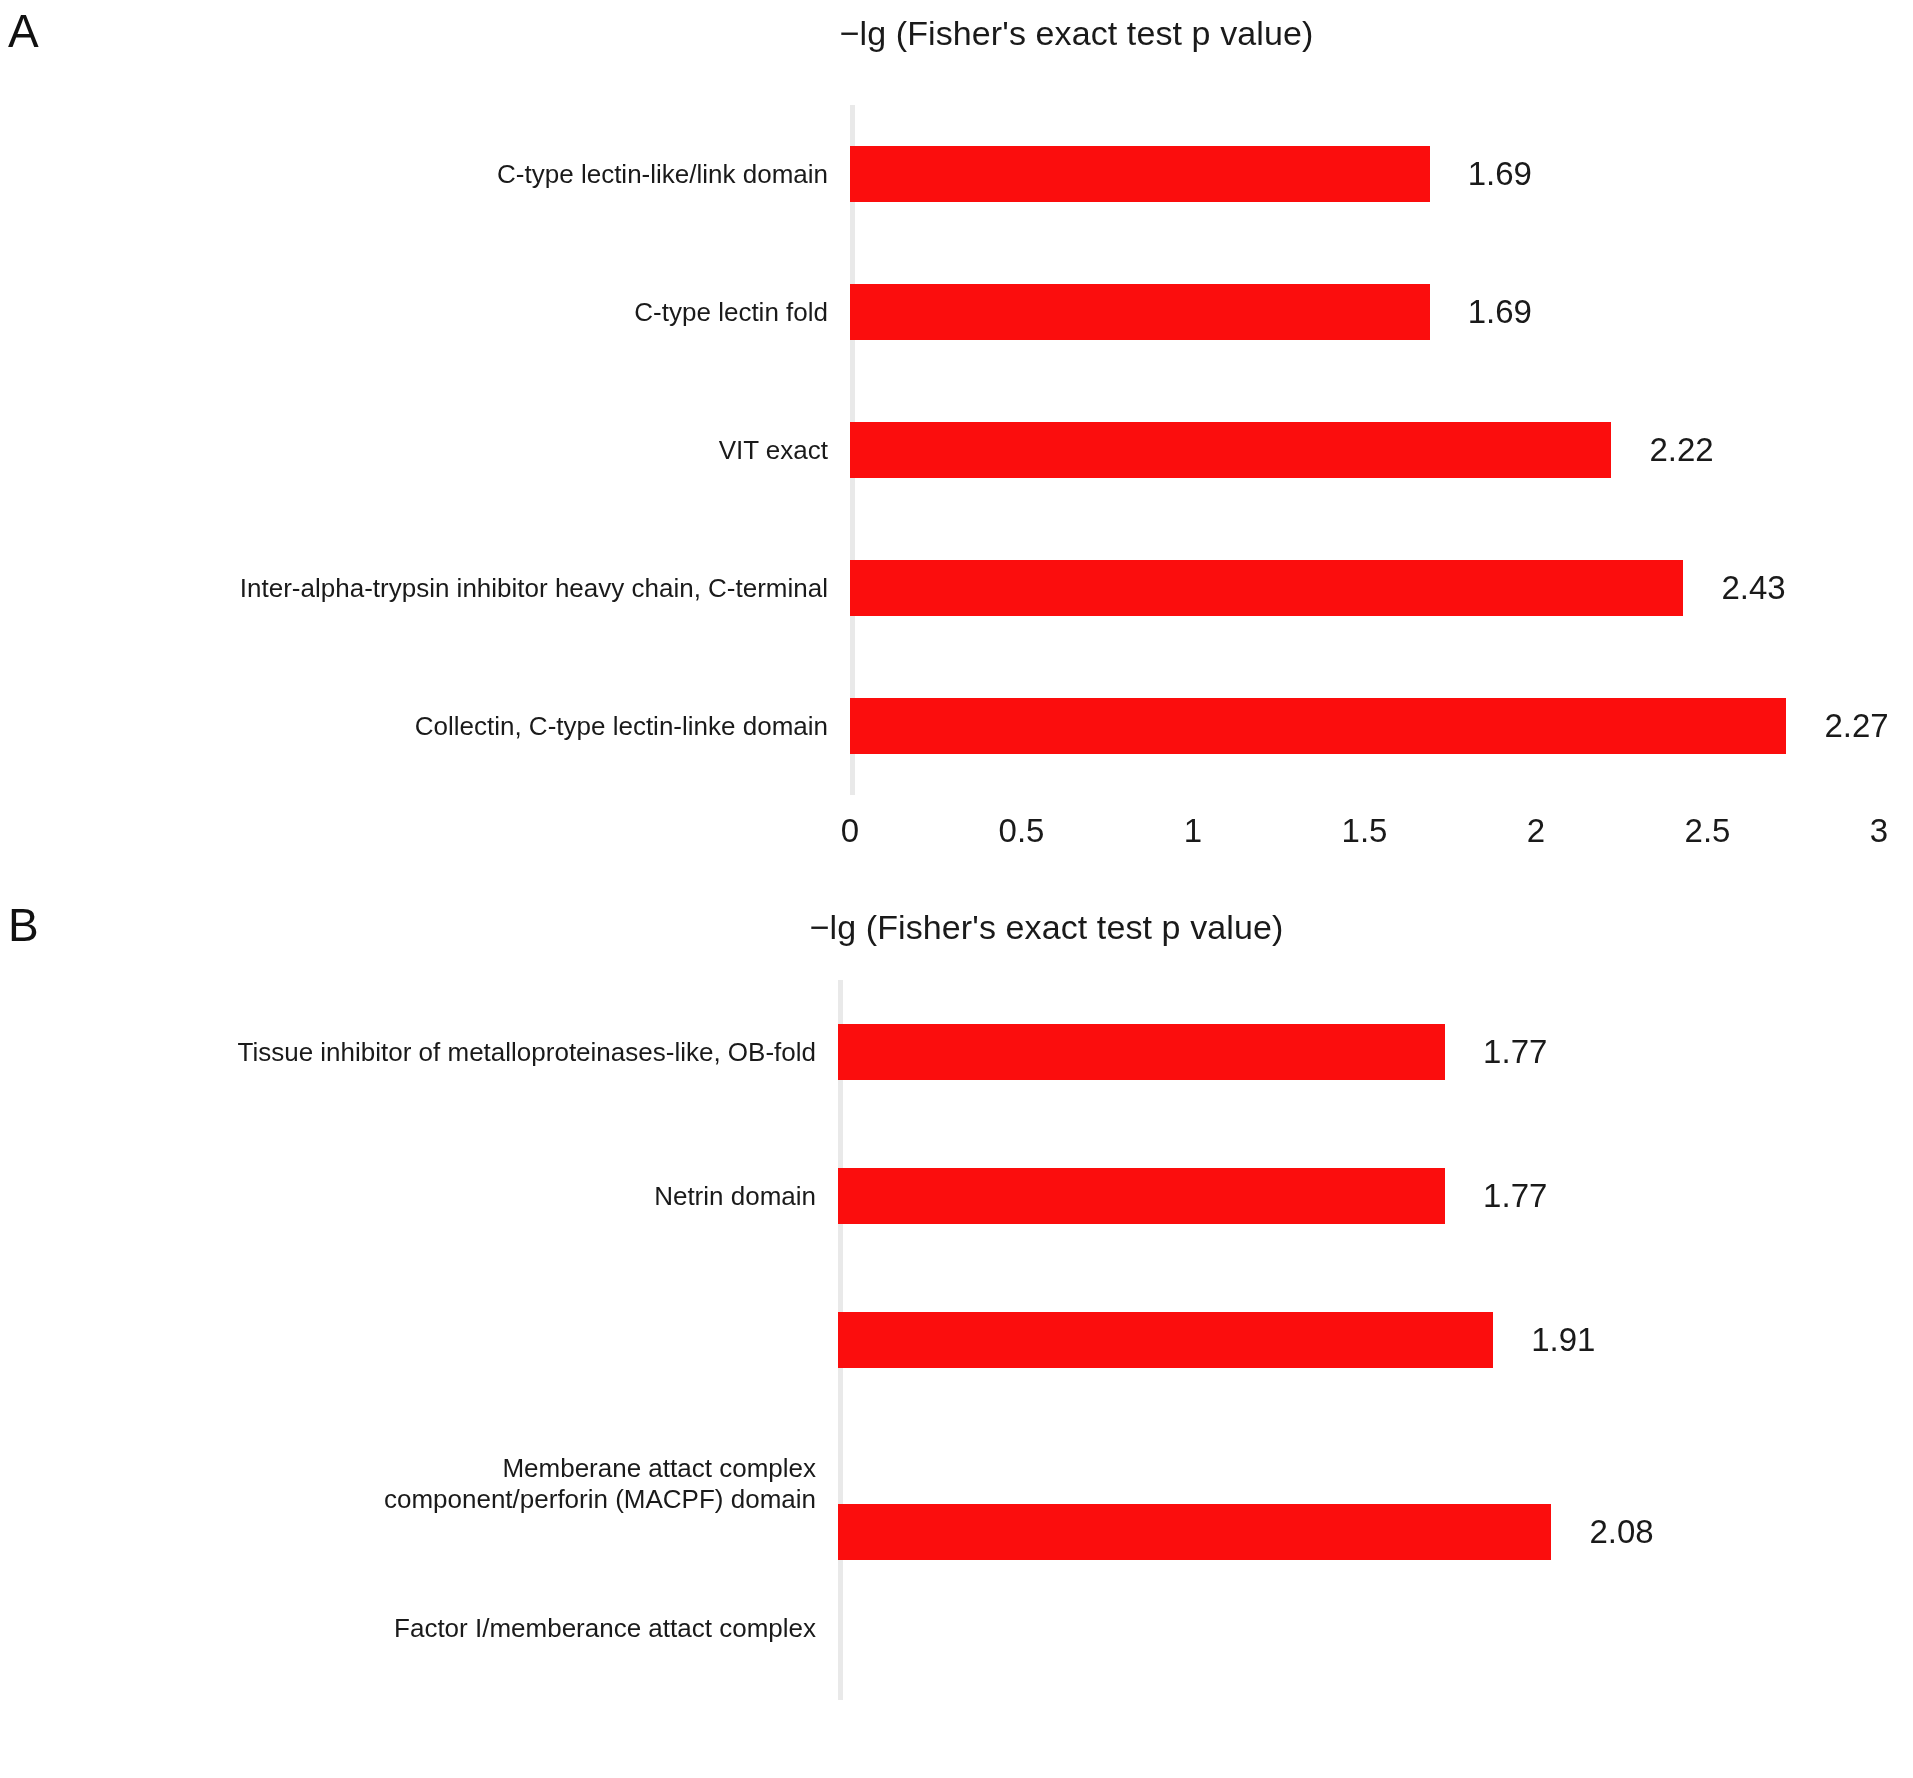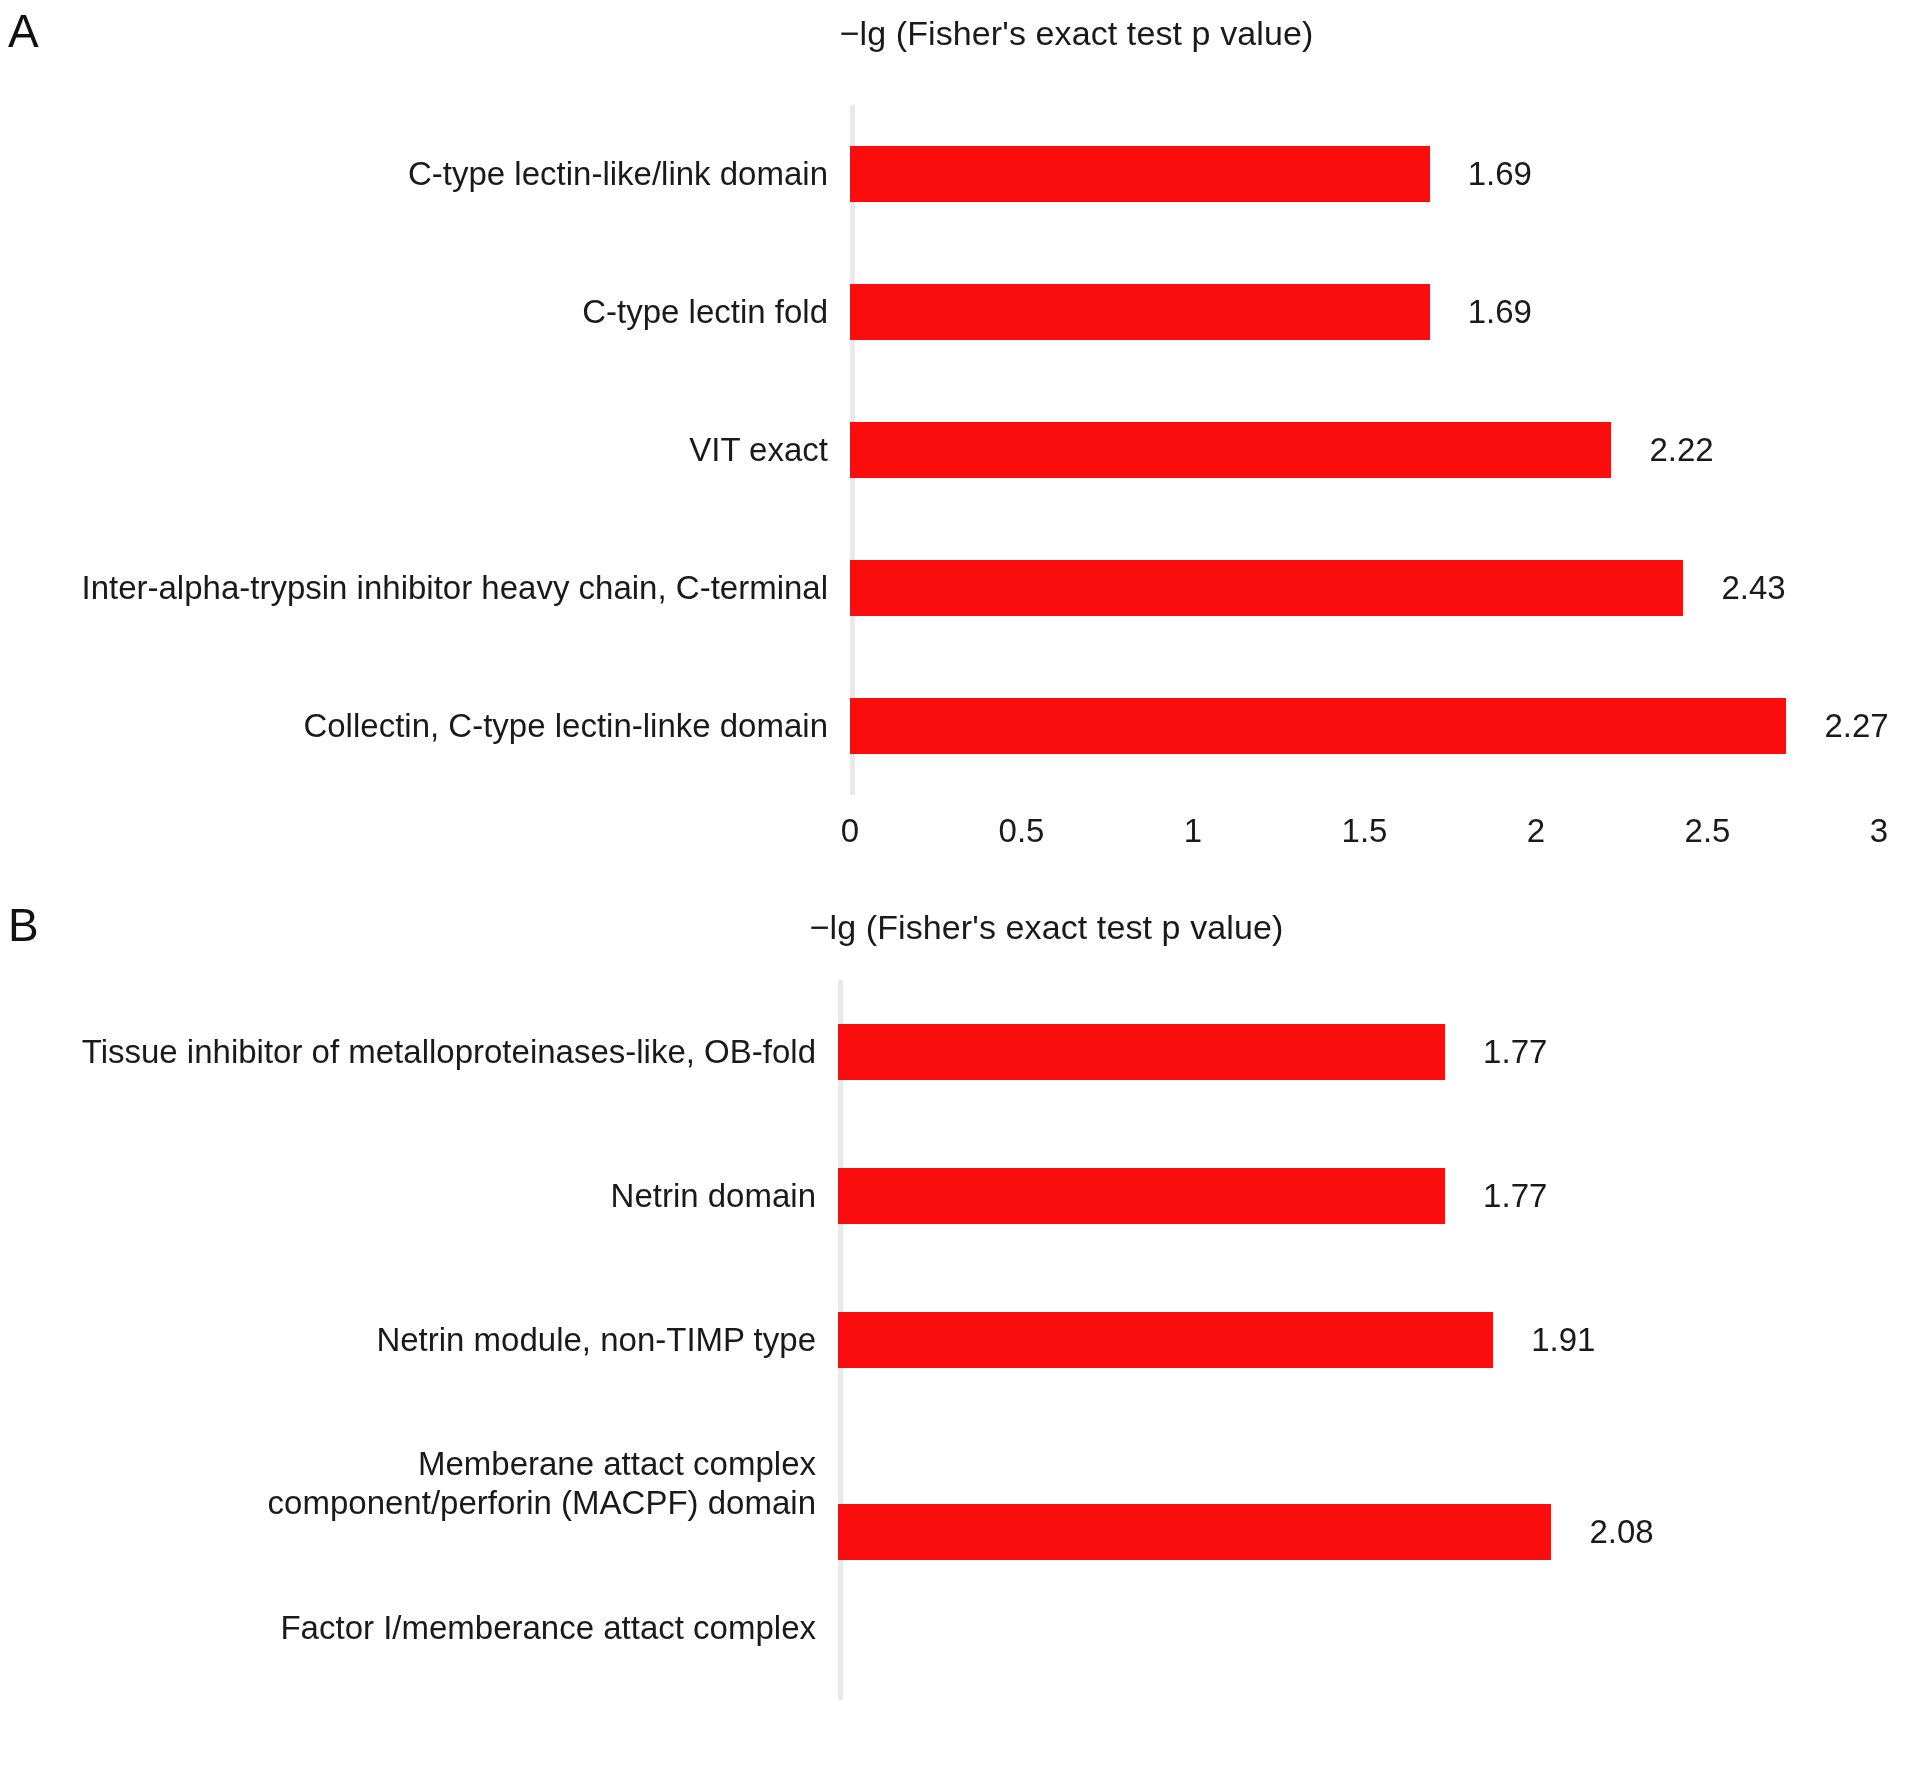--- a/index.html
+++ b/index.html
@@ -75,21 +75,21 @@
     flex: 1 1 0;
     display: flex;
     align-items: center;
     position: relative;
   }
   .cat-label {
     position: absolute;
     top: 50%;
     transform: translateY(-50%);
     text-align: right;
-    font-size: 33px;
+    font-size: 26px;
     line-height: 1.18;
     color: #1a1a1a;
     white-space: pre-line;
   }
   .bar-wrap {
     position: absolute;
     top: 50%;
     transform: translateY(-50%);
     height: 56px;
     display: flex;
@@ -195,21 +195,20 @@
           </div>
         </div>
         <div class="row">
           <div class="cat-label" style="right: 1097px; width: 806px;">Netrin domain</div>
           <div class="bar-wrap" style="left: 838px;">
             <div class="bar" style="width: 607.11px; background: rgb(251, 13, 13);"></div>
             <div class="bar-value">1.77</div>
           </div>
         </div>
         <div class="row">
-          <div class="cat-label" style="right: 1097px; width: 806px;">Netrin module, non-TIMP type</div>
           <div class="bar-wrap" style="left: 838px;">
             <div class="bar" style="width: 655.13px; background: rgb(251, 13, 13);"></div>
             <div class="bar-value">1.91</div>
           </div>
         </div>
         <div class="row">
           <div class="cat-label" style="right: 1097px; width: 806px;">Memberane attact complex
 component/perforin (MACPF) domain</div>
           <div class="bar-wrap" style="left: 838px; margin-top: 48px;">
             <div class="bar" style="width: 713.44px; background: rgb(251, 13, 13);"></div>

